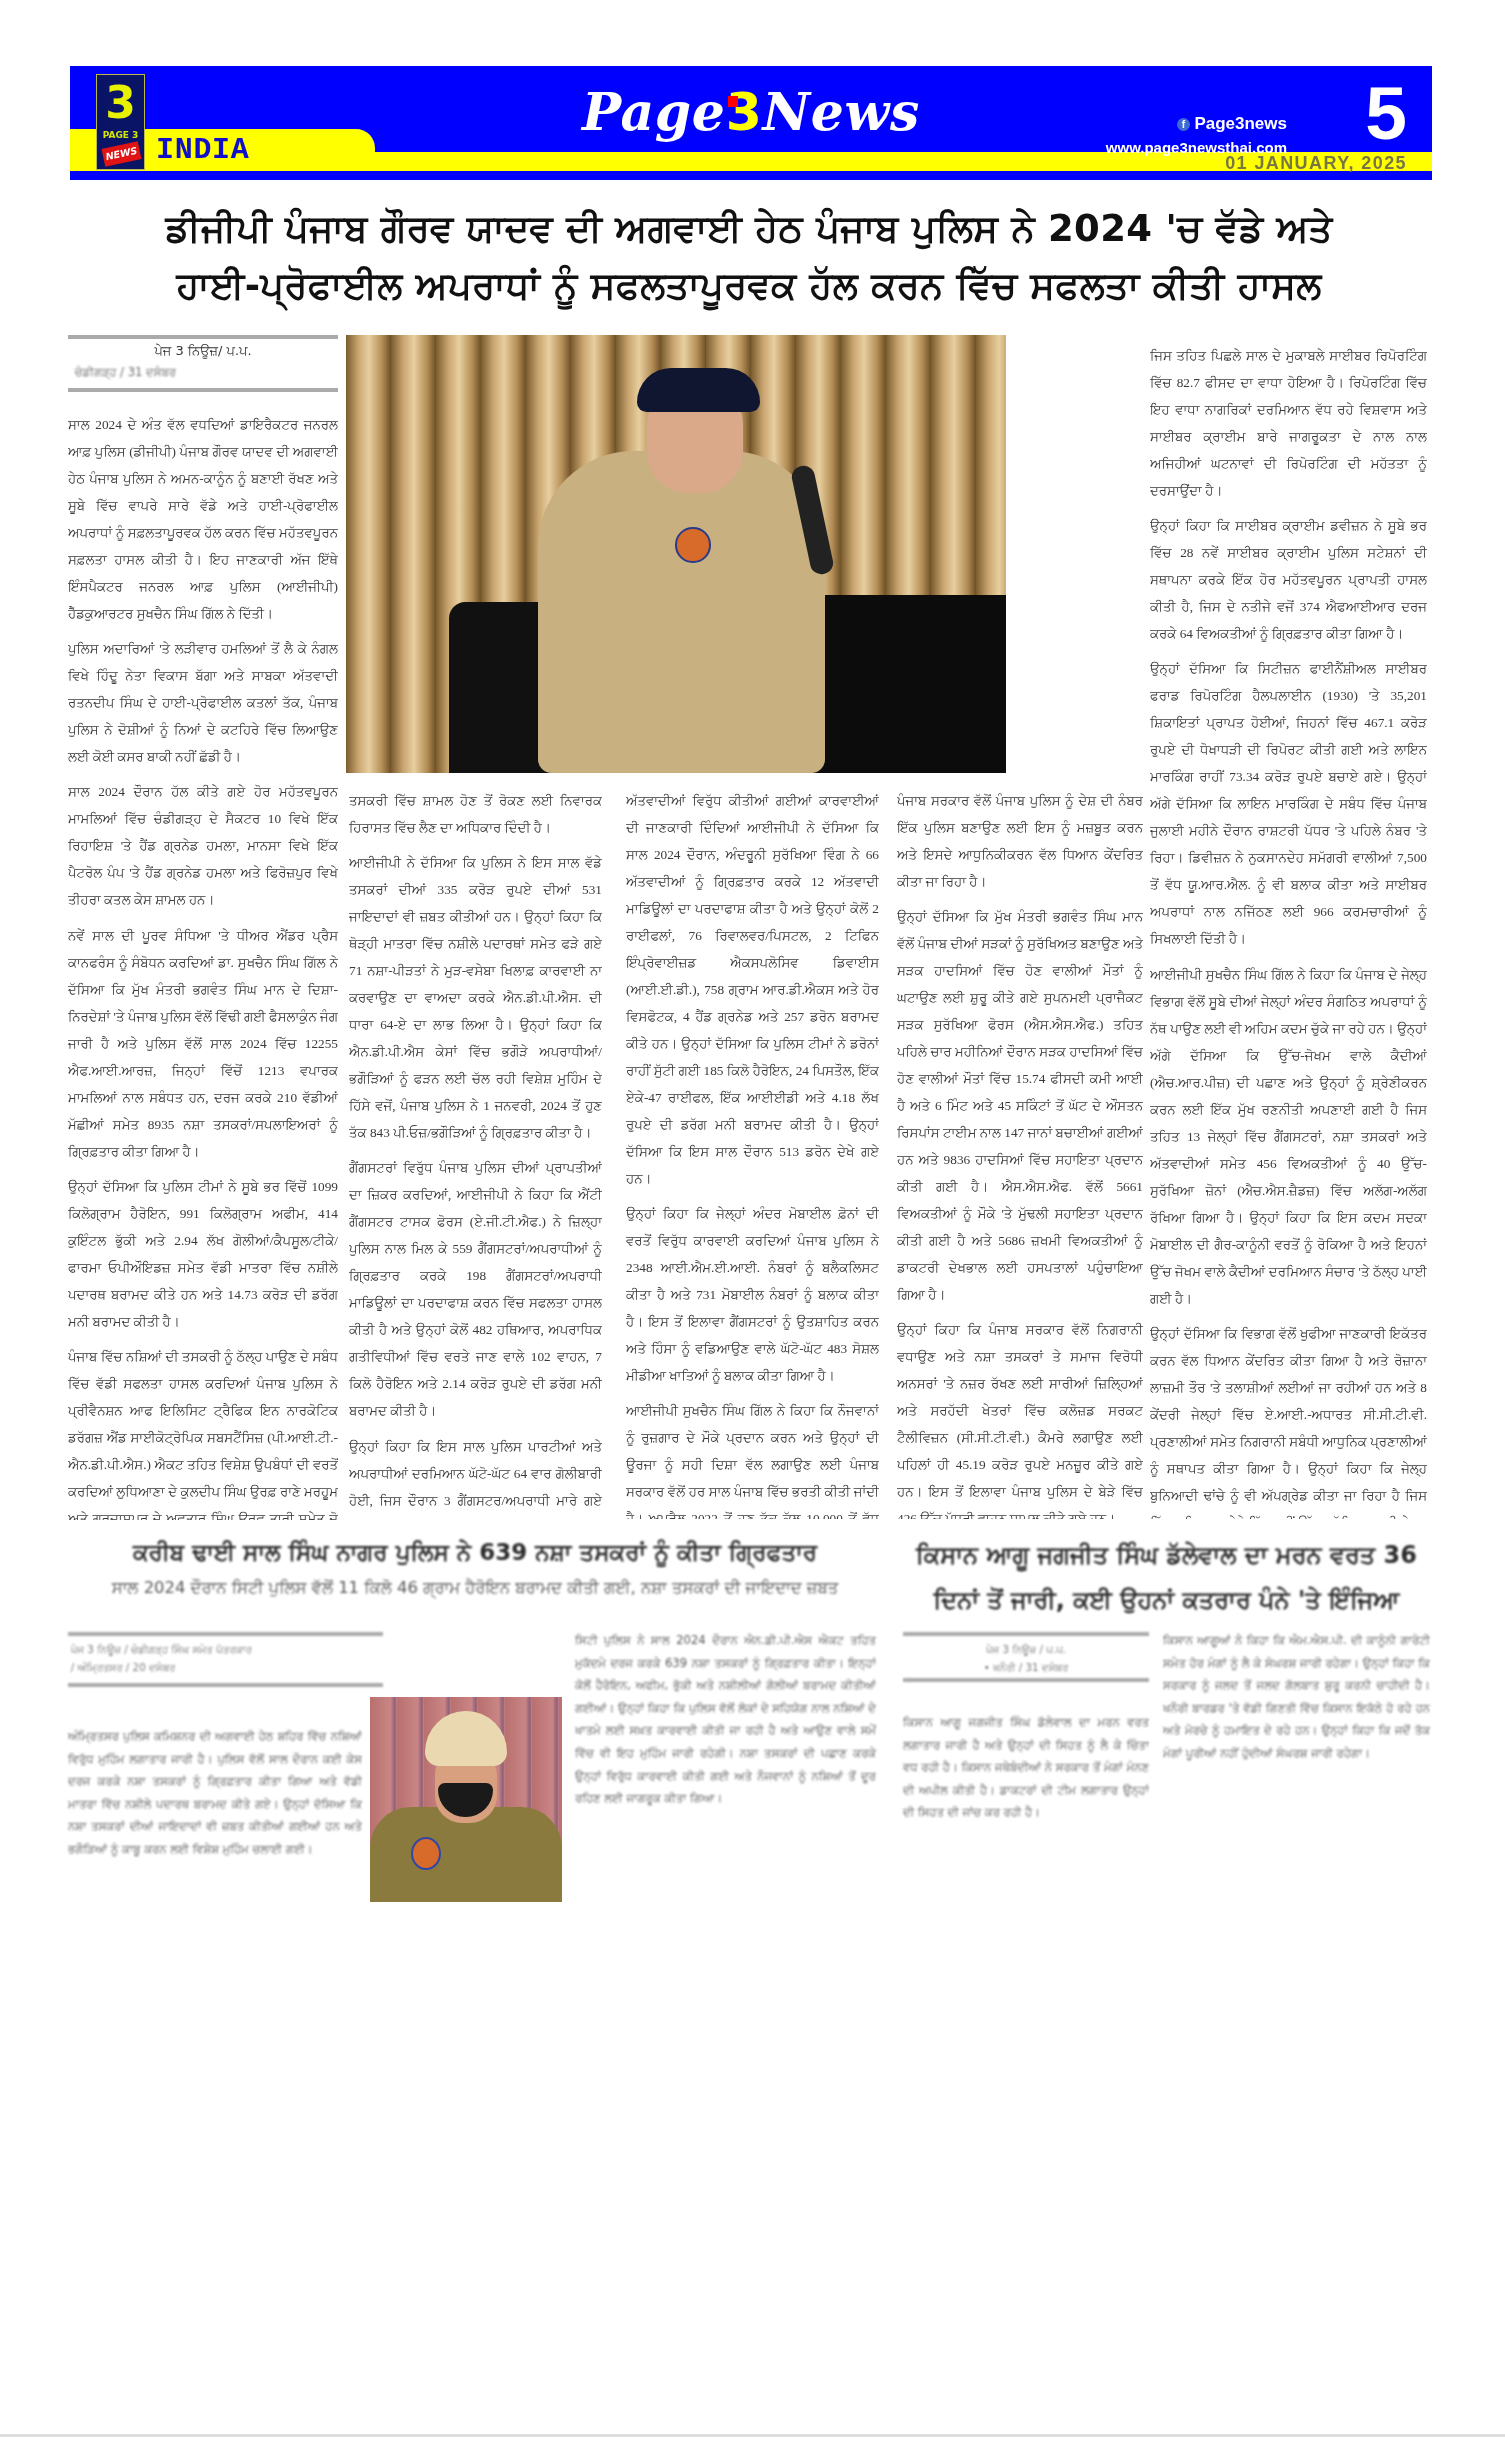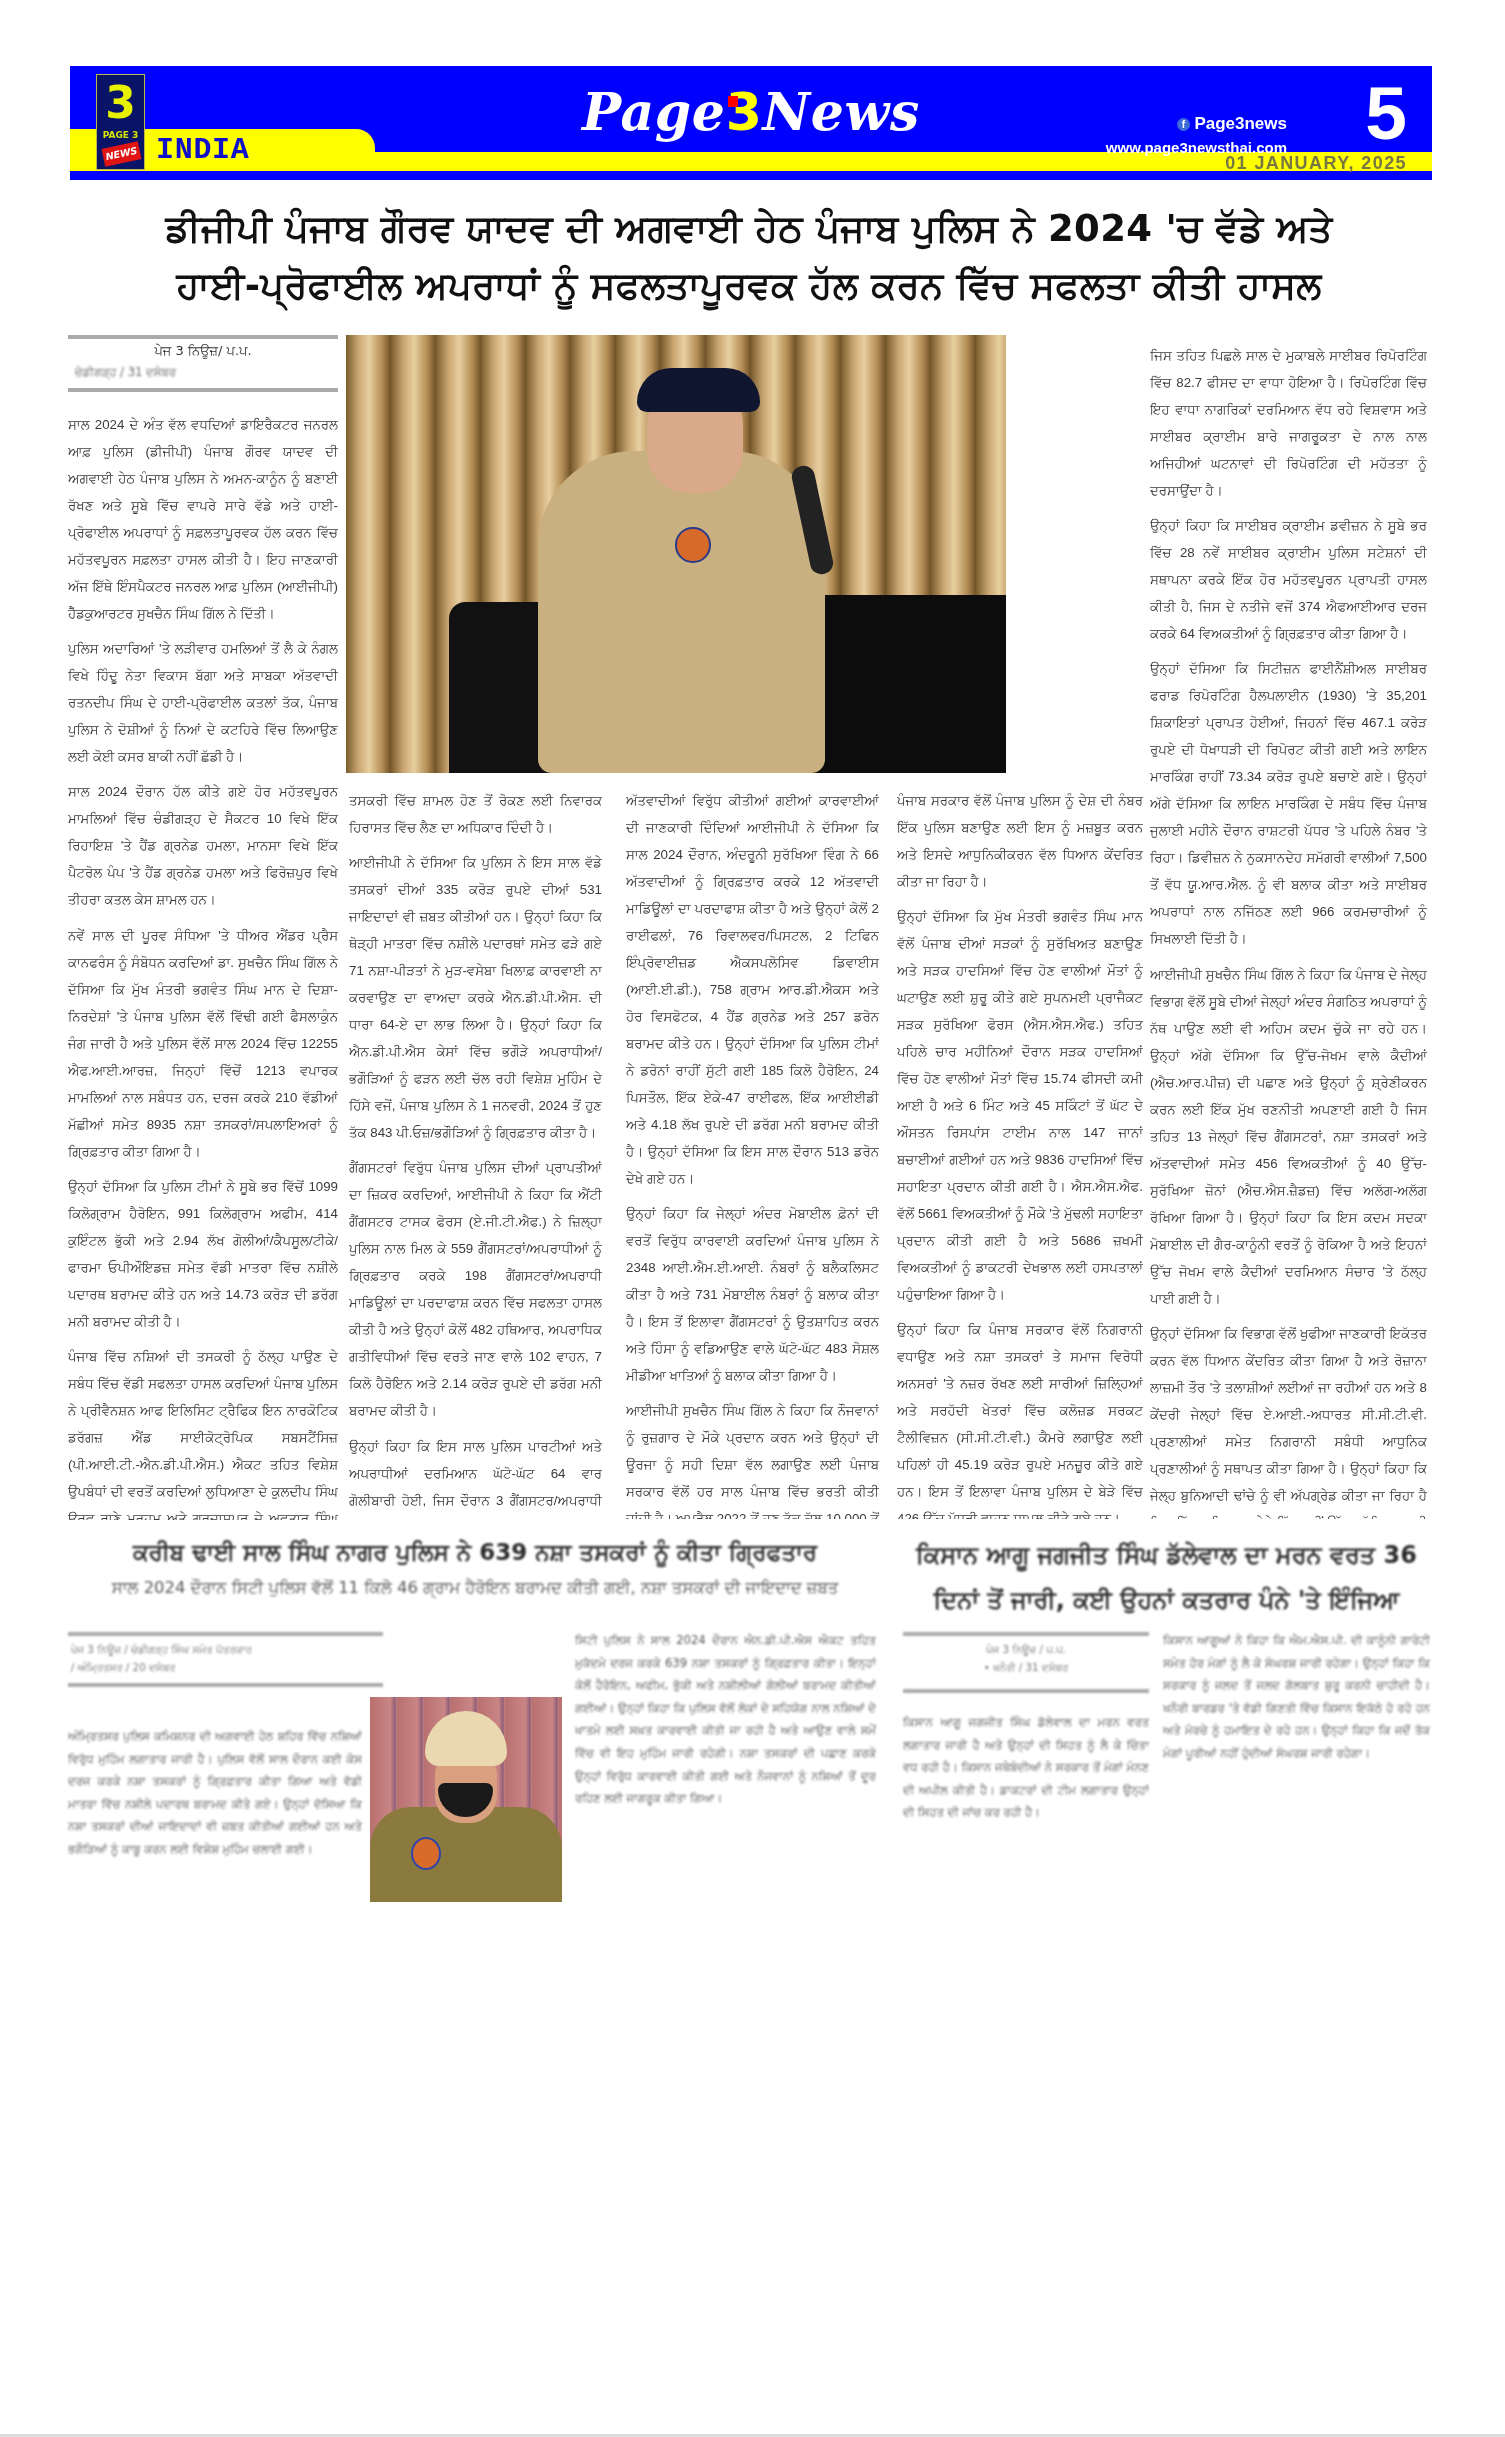--- a/index.html
+++ b/index.html
@@ -50,36 +50,36 @@
 
   #second-photo { left: 370px; top: 1697px; width: 192px; height: 205px; overflow: hidden;
     background: repeating-linear-gradient(90deg, #b9706f 0px, #c98585 20.5px, #8e5f78 25px, #c98585 27px); }
   #sp-body { left: 0; top: 110px; width: 192px; height: 96px; background: #8a7a3e; border-radius: 41px 41px 0 0; }
   #sp-face { left: 65px; top: 51px; width: 62px; height: 75px; background: #d9a080; border-radius: 27px; }
   #sp-beard { left: 68px; top: 86px; width: 55px; height: 34px; background: #1a1a1a; border-radius: 6.8px 6.8px 27px 27px; }
   #sp-turban { left: 55px; top: 13.7px; width: 82px; height: 55px; background: #ead9b0; border-radius: 41px 41px 13.7px 13.7px; }
   #sp-badge { left: 41px; top: 140px; width: 26px; height: 29px; background: #d86b2a; border: 2.1px solid #3246a8; border-radius: 50%; }
 
   
-  .col { position: absolute; font-family: Liberation Sans, sans-serif; font-size: 13.3px; line-height: 27px; color: #3a3a3a; text-align: justify; }
+  .col { position: absolute; font-family: Liberation Serif, serif; font-size: 13.3px; line-height: 27px; color: #3a3a3a; text-align: justify; }
   .col p { margin: 0 0 8.2px 0; }
   #col-left { left: 68px; top: 411px; width: 270px; height: 1109px; overflow: hidden; }
   #col-mid1 { left: 349px; top: 787px; width: 253px; height: 732px; overflow: hidden; }
   #col-mid2 { left: 626px; top: 787px; width: 253px; height: 732px; overflow: hidden; }
   #col-mid3 { left: 897px; top: 787px; width: 246px; height: 732px; overflow: hidden; }
   #col-right { left: 1150px; top: 342px; width: 277px; height: 1177px; overflow: hidden; }
 
   
   .sub-headline { position: absolute; font-family: "DejaVu Sans", sans-serif; font-weight: bold; color: #2a2a2a; filter: blur(0.8px); }
   #bottom-left-headline { left: 68px; top: 1533px; width: 814px; font-size: 23px; line-height: 38px; text-align: center; }
   #bottom-left-sub { left: 68px; top: 1574px; width: 814px; font-size: 16.4px; line-height: 27px; text-align: center; font-weight: normal; color: #555; }
   #bottom-right-headline { left: 903px; top: 1533px; width: 527px; font-size: 24px; line-height: 45px; text-align: center; }
   .byline-small { position: absolute; border-top: 4.1px solid #aaaaaa; border-bottom: 4.1px solid #aaaaaa; box-sizing: border-box; font-size: 10.3px; color: #777; line-height: 18px; padding: 4.1px 2.7px; filter: blur(0.8px); }
   #bl-byline { left: 68px; top: 1632px; width: 315px; height: 55px; }
-  #br-byline { left: 903px; top: 1632px; width: 246px; height: 61px; text-align: center; }
+  #br-byline { left: 903px; top: 1632px; width: 246px; height: 50px; text-align: center; }
   .blurcol { position: absolute; font-family: "DejaVu Sans", sans-serif; font-size: 11.6px; line-height: 22.6px; color: #555; text-align: justify; filter: blur(1.1px); overflow: hidden; }
   .blurcol p { margin: 0 0 8.2px 0; }
   #bl-col1 { left: 68px; top: 1725px; width: 294px; height: 636px; }
   #bl-col2 { left: 575px; top: 1629px; width: 301px; height: 732px; }
   #br-col1 { left: 903px; top: 1711px; width: 246px; height: 650px; }
   #br-col2 { left: 1163px; top: 1629px; width: 267px; height: 732px; }
   #bottom-rule { left: 0; top: 2434px; width: 1506px; height: 4.1px; background: #dddddd; }
 </style>
 </head>
 <body>

